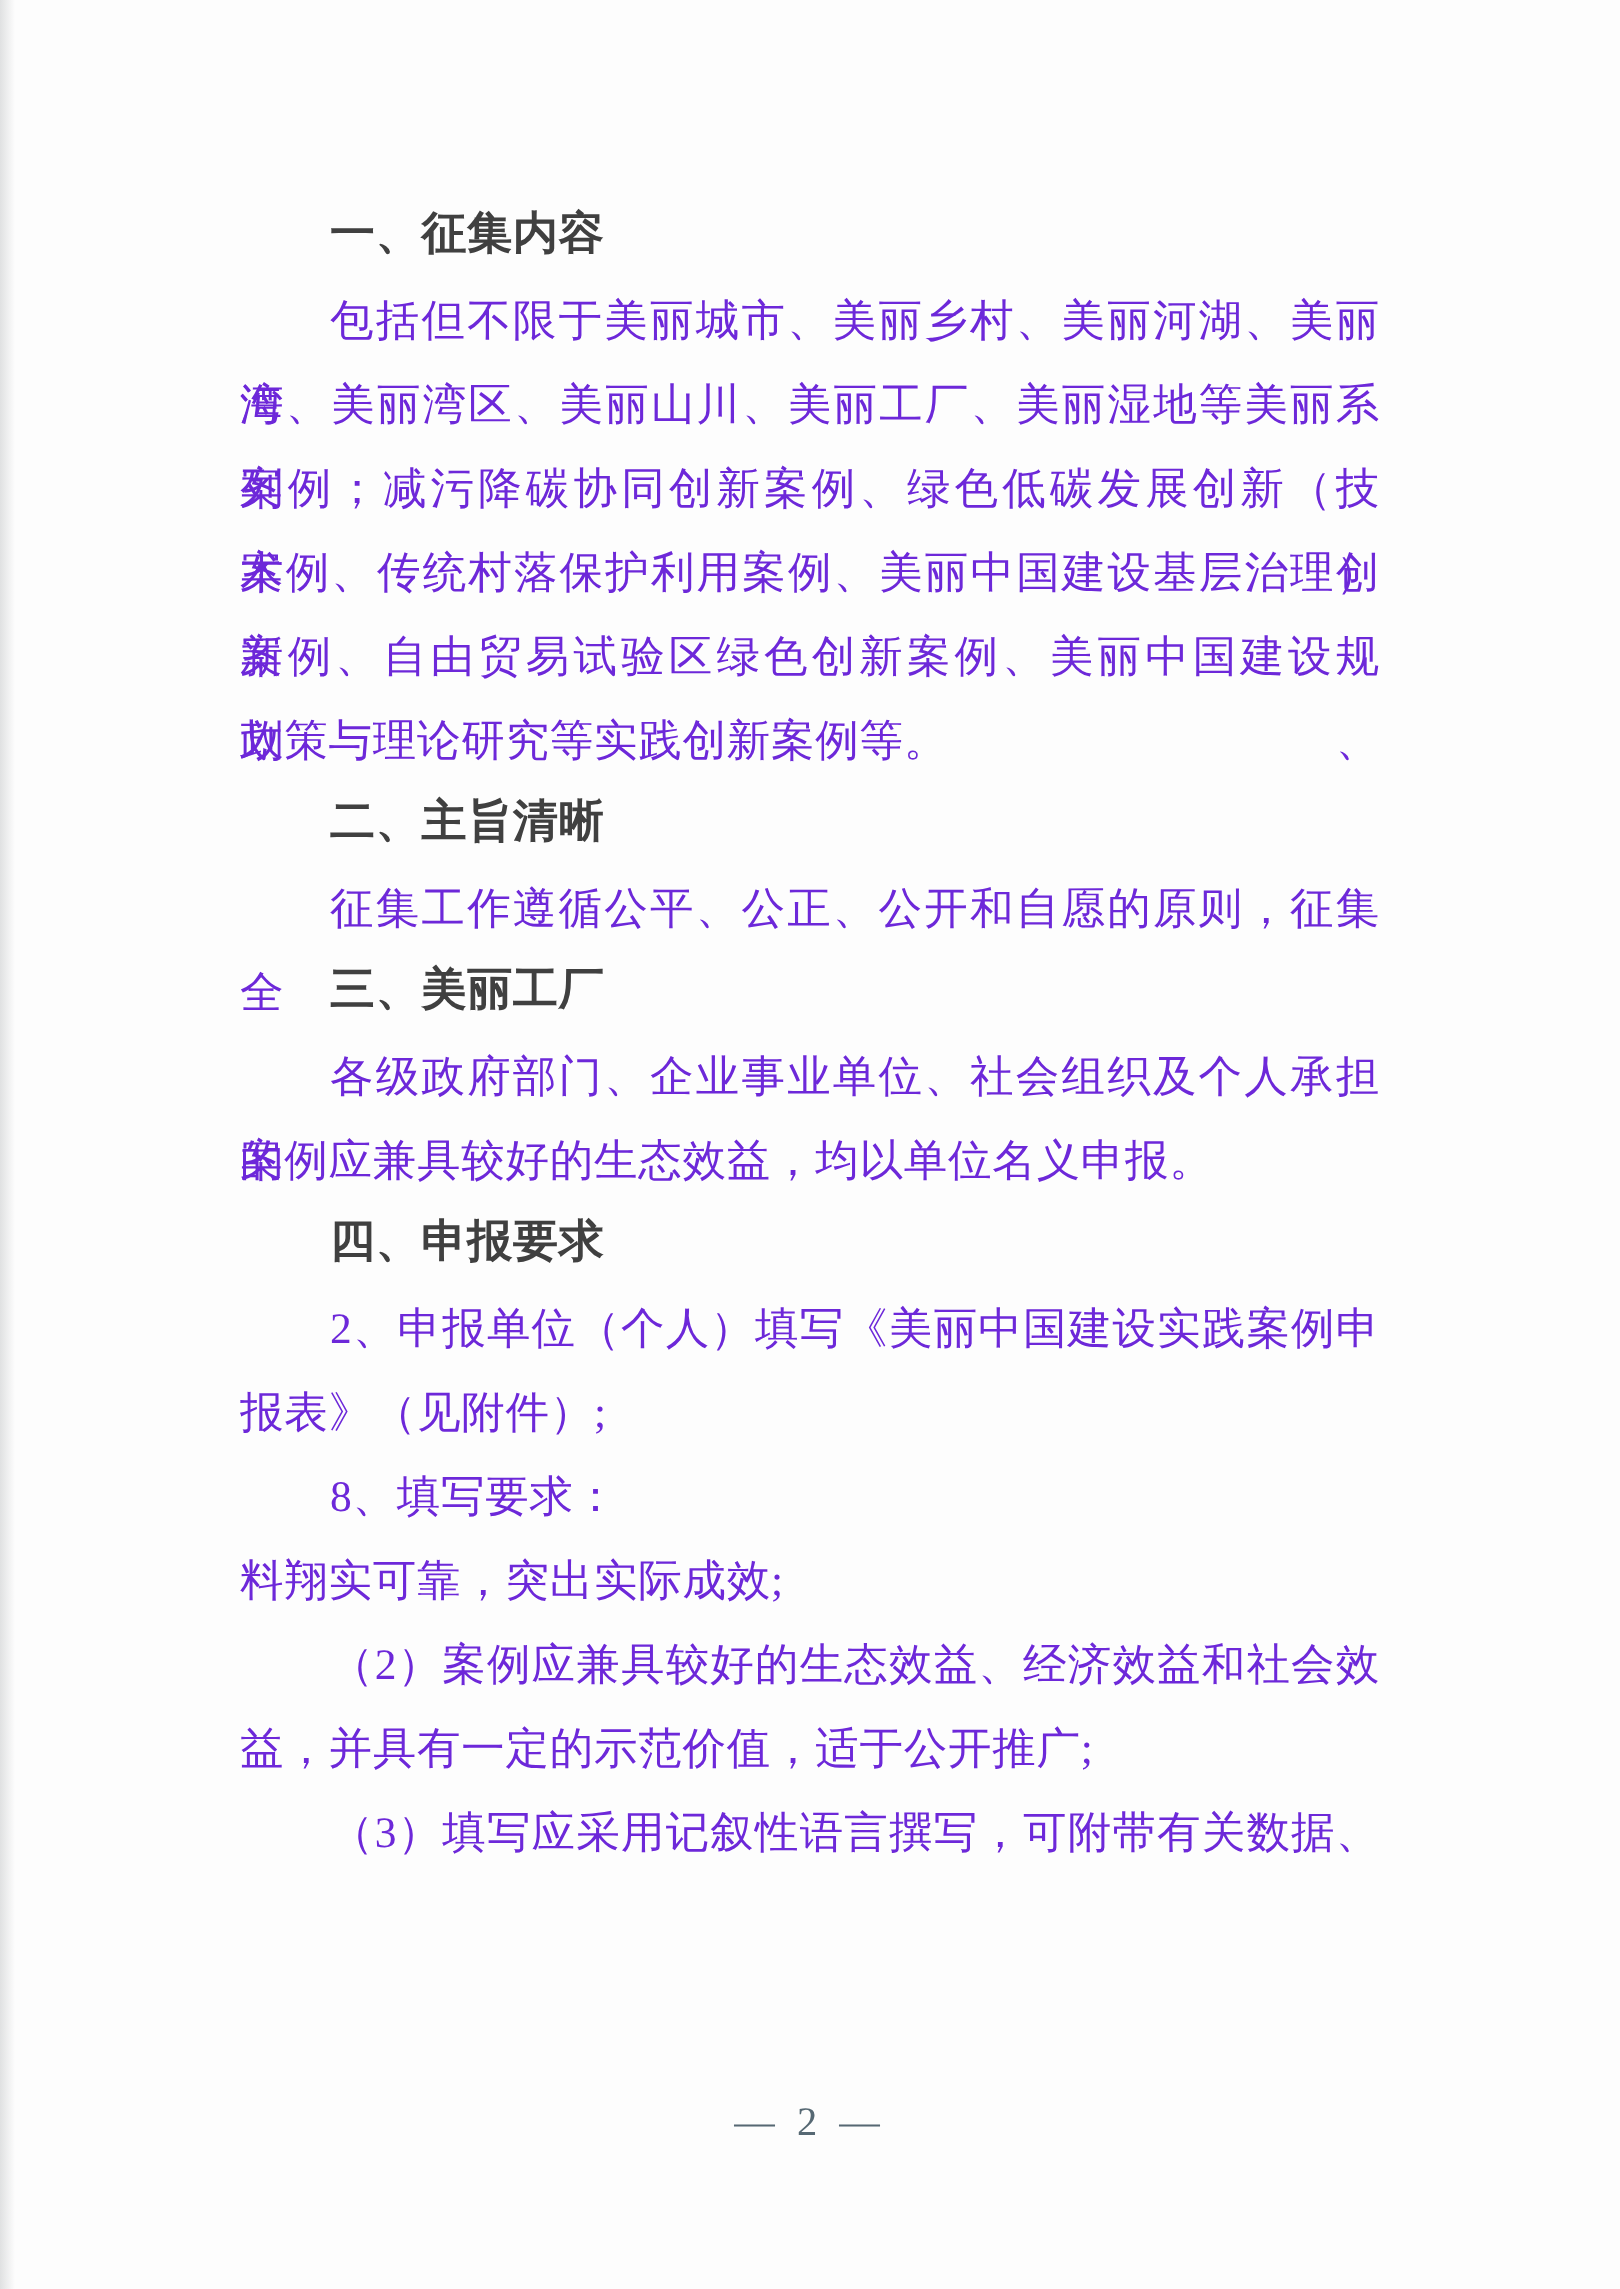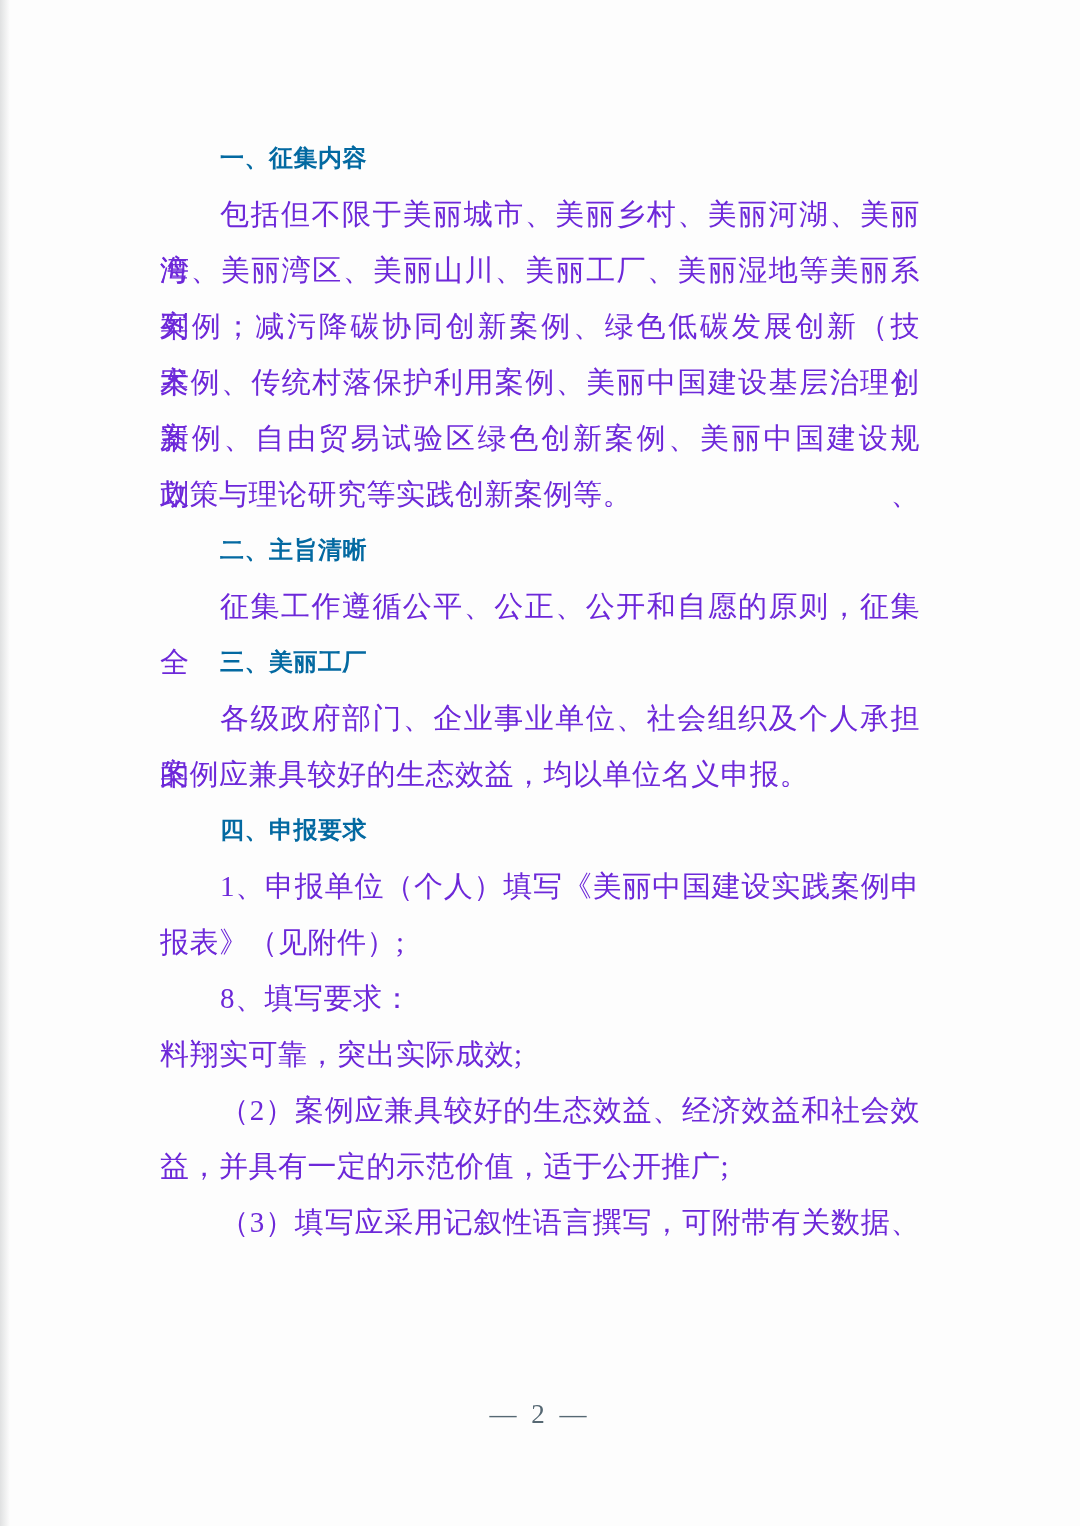--- a/index.html
+++ b/index.html
@@ -38,24 +38,24 @@
     height: 56px;
     line-height: 56px;
     font-size: 29px;
     color: #6d28d9;
     letter-spacing: 0.5px;
     white-space: normal;
     text-align: left;
   }
   .line.heading {
     font-weight: 700;
-    color: #0369a1;
+    color: #404040;
     text-indent: 60px;
-    font-size: 24px;
-    font-family: Liberation Serif, serif;
+    font-size: 30px;
+    font-family: Liberation Mono, monospace;
   }
   .line.first {
     text-indent: 60px;
   }
   .line.fill {
     text-align: justify;
     text-align-last: justify;
     text-justify: inter-character;
   }
   .page-number {
@@ -82,21 +82,21 @@
       <div class="line cont fill">案例；减污降碳协同创新案例、绿色低碳发展创新（技术）</div>
       <div class="line cont fill">案例、传统村落保护利用案例、美丽中国建设基层治理创新</div>
       <div class="line cont fill">案例、自由贸易试验区绿色创新案例、美丽中国建设规划、</div>
       <div class="line cont">政策与理论研究等实践创新案例等。</div>
       <div class="line heading">二、主旨清晰</div>
       <div class="line first fill">征集工作遵循公平、公正、公开和自愿的原则，征集全</div>
       <div class="line heading">三、美丽工厂</div>
       <div class="line first fill">各级政府部门、企业事业单位、社会组织及个人承担的</div>
       <div class="line cont">案例应兼具较好的生态效益，均以单位名义申报。</div>
       <div class="line heading">四、申报要求</div>
-      <div class="line first fill">1、申报单位（个人）填写《美丽中国建设实践案例申</div>
+      <div class="line first fill">2、申报单位（个人）填写《美丽中国建设实践案例申</div>
       <div class="line cont">报表》（见附件）;</div>
       <div class="line first">8、填写要求：</div>
       <div class="line cont">料翔实可靠，突出实际成效;</div>
       <div class="line first fill">（2）案例应兼具较好的生态效益、经济效益和社会效</div>
       <div class="line cont">益，并具有一定的示范价值，适于公开推广;</div>
       <div class="line first fill">（3）填写应采用记叙性语言撰写，可附带有关数据、</div>
     </div>
   <div class="page-number">— 2 —</div>
 </div>
 

